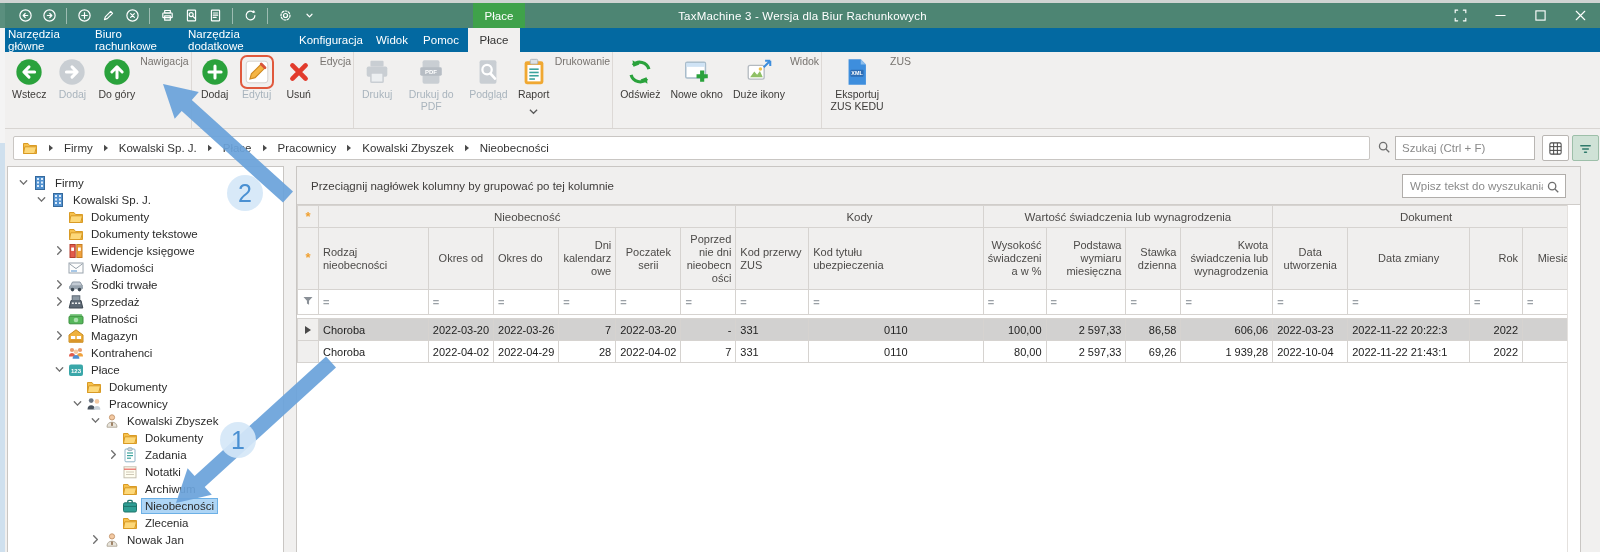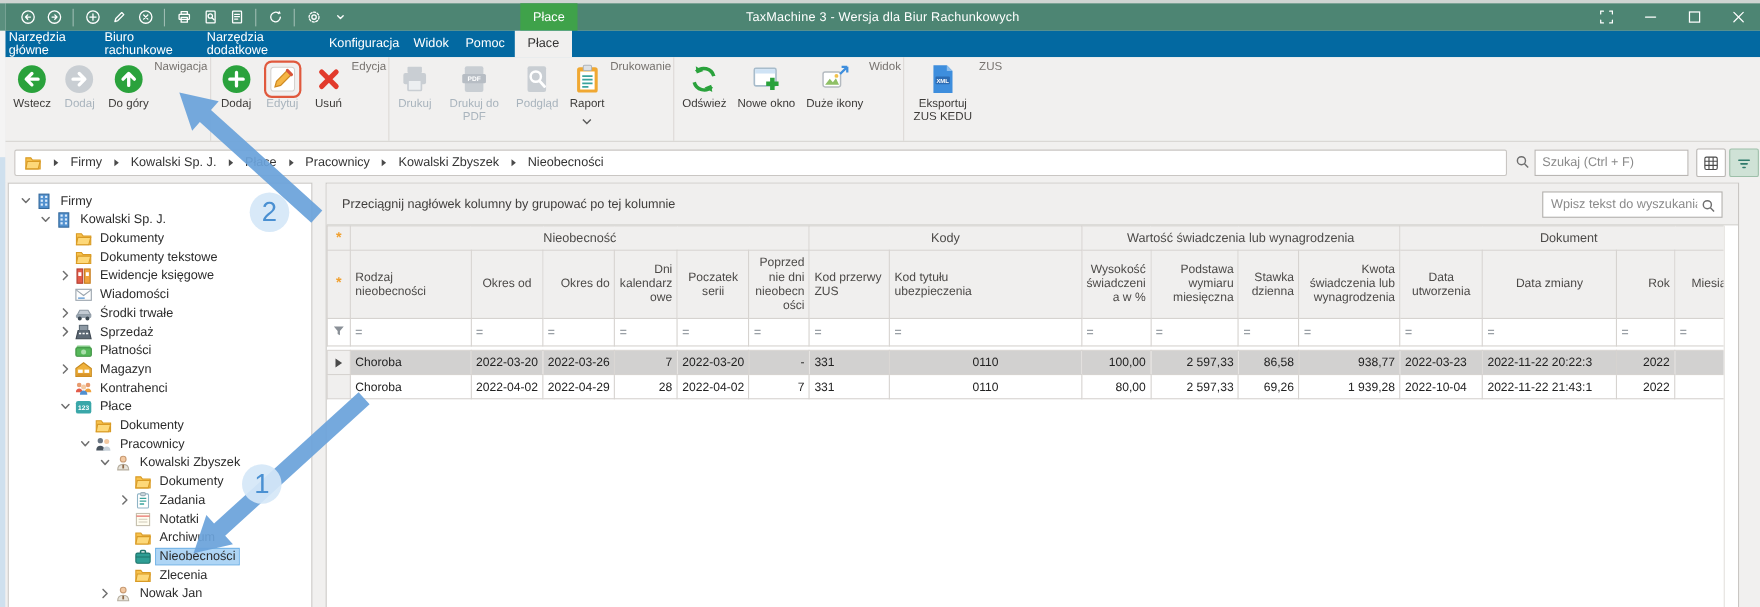--- a/index.html
+++ b/index.html
@@ -832,21 +832,21 @@
                 <td class="ind"><span class="star">*</span></td>
                 <td colspan="6">Nieobecność</td>
                 <td colspan="2">Kody</td>
                 <td colspan="4">Wartość świadczenia lub wynagrodzenia</td>
                 <td colspan="4">Dokument</td>
               </tr>
               <tr class="cols">
                 <th class="ind"><span class="star">*</span></th>
                 <th style="text-align: left;">Rodzaj nieobecności</th>
                 <th style="text-align: center;">Okres od</th>
-                <th style="text-align: right;">Okres do</th>
+                <th style="text-align: left;">Okres do</th>
                 <th style="text-align: right;">Dni kalendarzowe</th>
                 <th style="text-align: center;">Poczatek serii</th>
                 <th style="text-align: right;">Poprzednie dni nieobecności</th>
                 <th style="text-align: left;">Kod przerwy ZUS</th>
                 <th style="text-align: left;"><span style="display: inline-block; max-width: 90px;">Kod tytułu ubezpieczenia</span></th>
                 <th style="text-align: right;">Wysokość świadczenia w %</th>
                 <th style="text-align: right;">Podstawa wymiaru miesięczna</th>
                 <th style="text-align: right;">Stawka dzienna</th>
                 <th style="text-align: right;">Kwota świadczenia lub wynagrodzenia</th>
                 <th style="text-align: center;">Data utworzenia</th>
@@ -888,21 +888,21 @@
                 <td style="text-align: center;">2022-03-20</td>
                 <td style="text-align: center;">2022-03-26</td>
                 <td style="text-align: right;">7</td>
                 <td style="text-align: center;">2022-03-20</td>
                 <td style="text-align: right;">-</td>
                 <td style="text-align: left;">331</td>
                 <td style="text-align: center;">0110</td>
                 <td style="text-align: right;">100,00</td>
                 <td style="text-align: right;">2 597,33</td>
                 <td style="text-align: right;">86,58</td>
-                <td style="text-align: right;">938,77</td>
+                <td style="text-align: right;">606,06</td>
                 <td style="text-align: left;">2022-03-23</td>
                 <td style="text-align: left;">2022-11-22 20:22:3</td>
                 <td style="text-align: right;">2022</td>
                 <td style="text-align: right;">3</td>
               </tr>
               <tr class="data">
                 <td class="ind"></td>
                 <td style="text-align: left;">Choroba</td>
                 <td style="text-align: center;">2022-04-02</td>
                 <td style="text-align: center;">2022-04-29</td>

